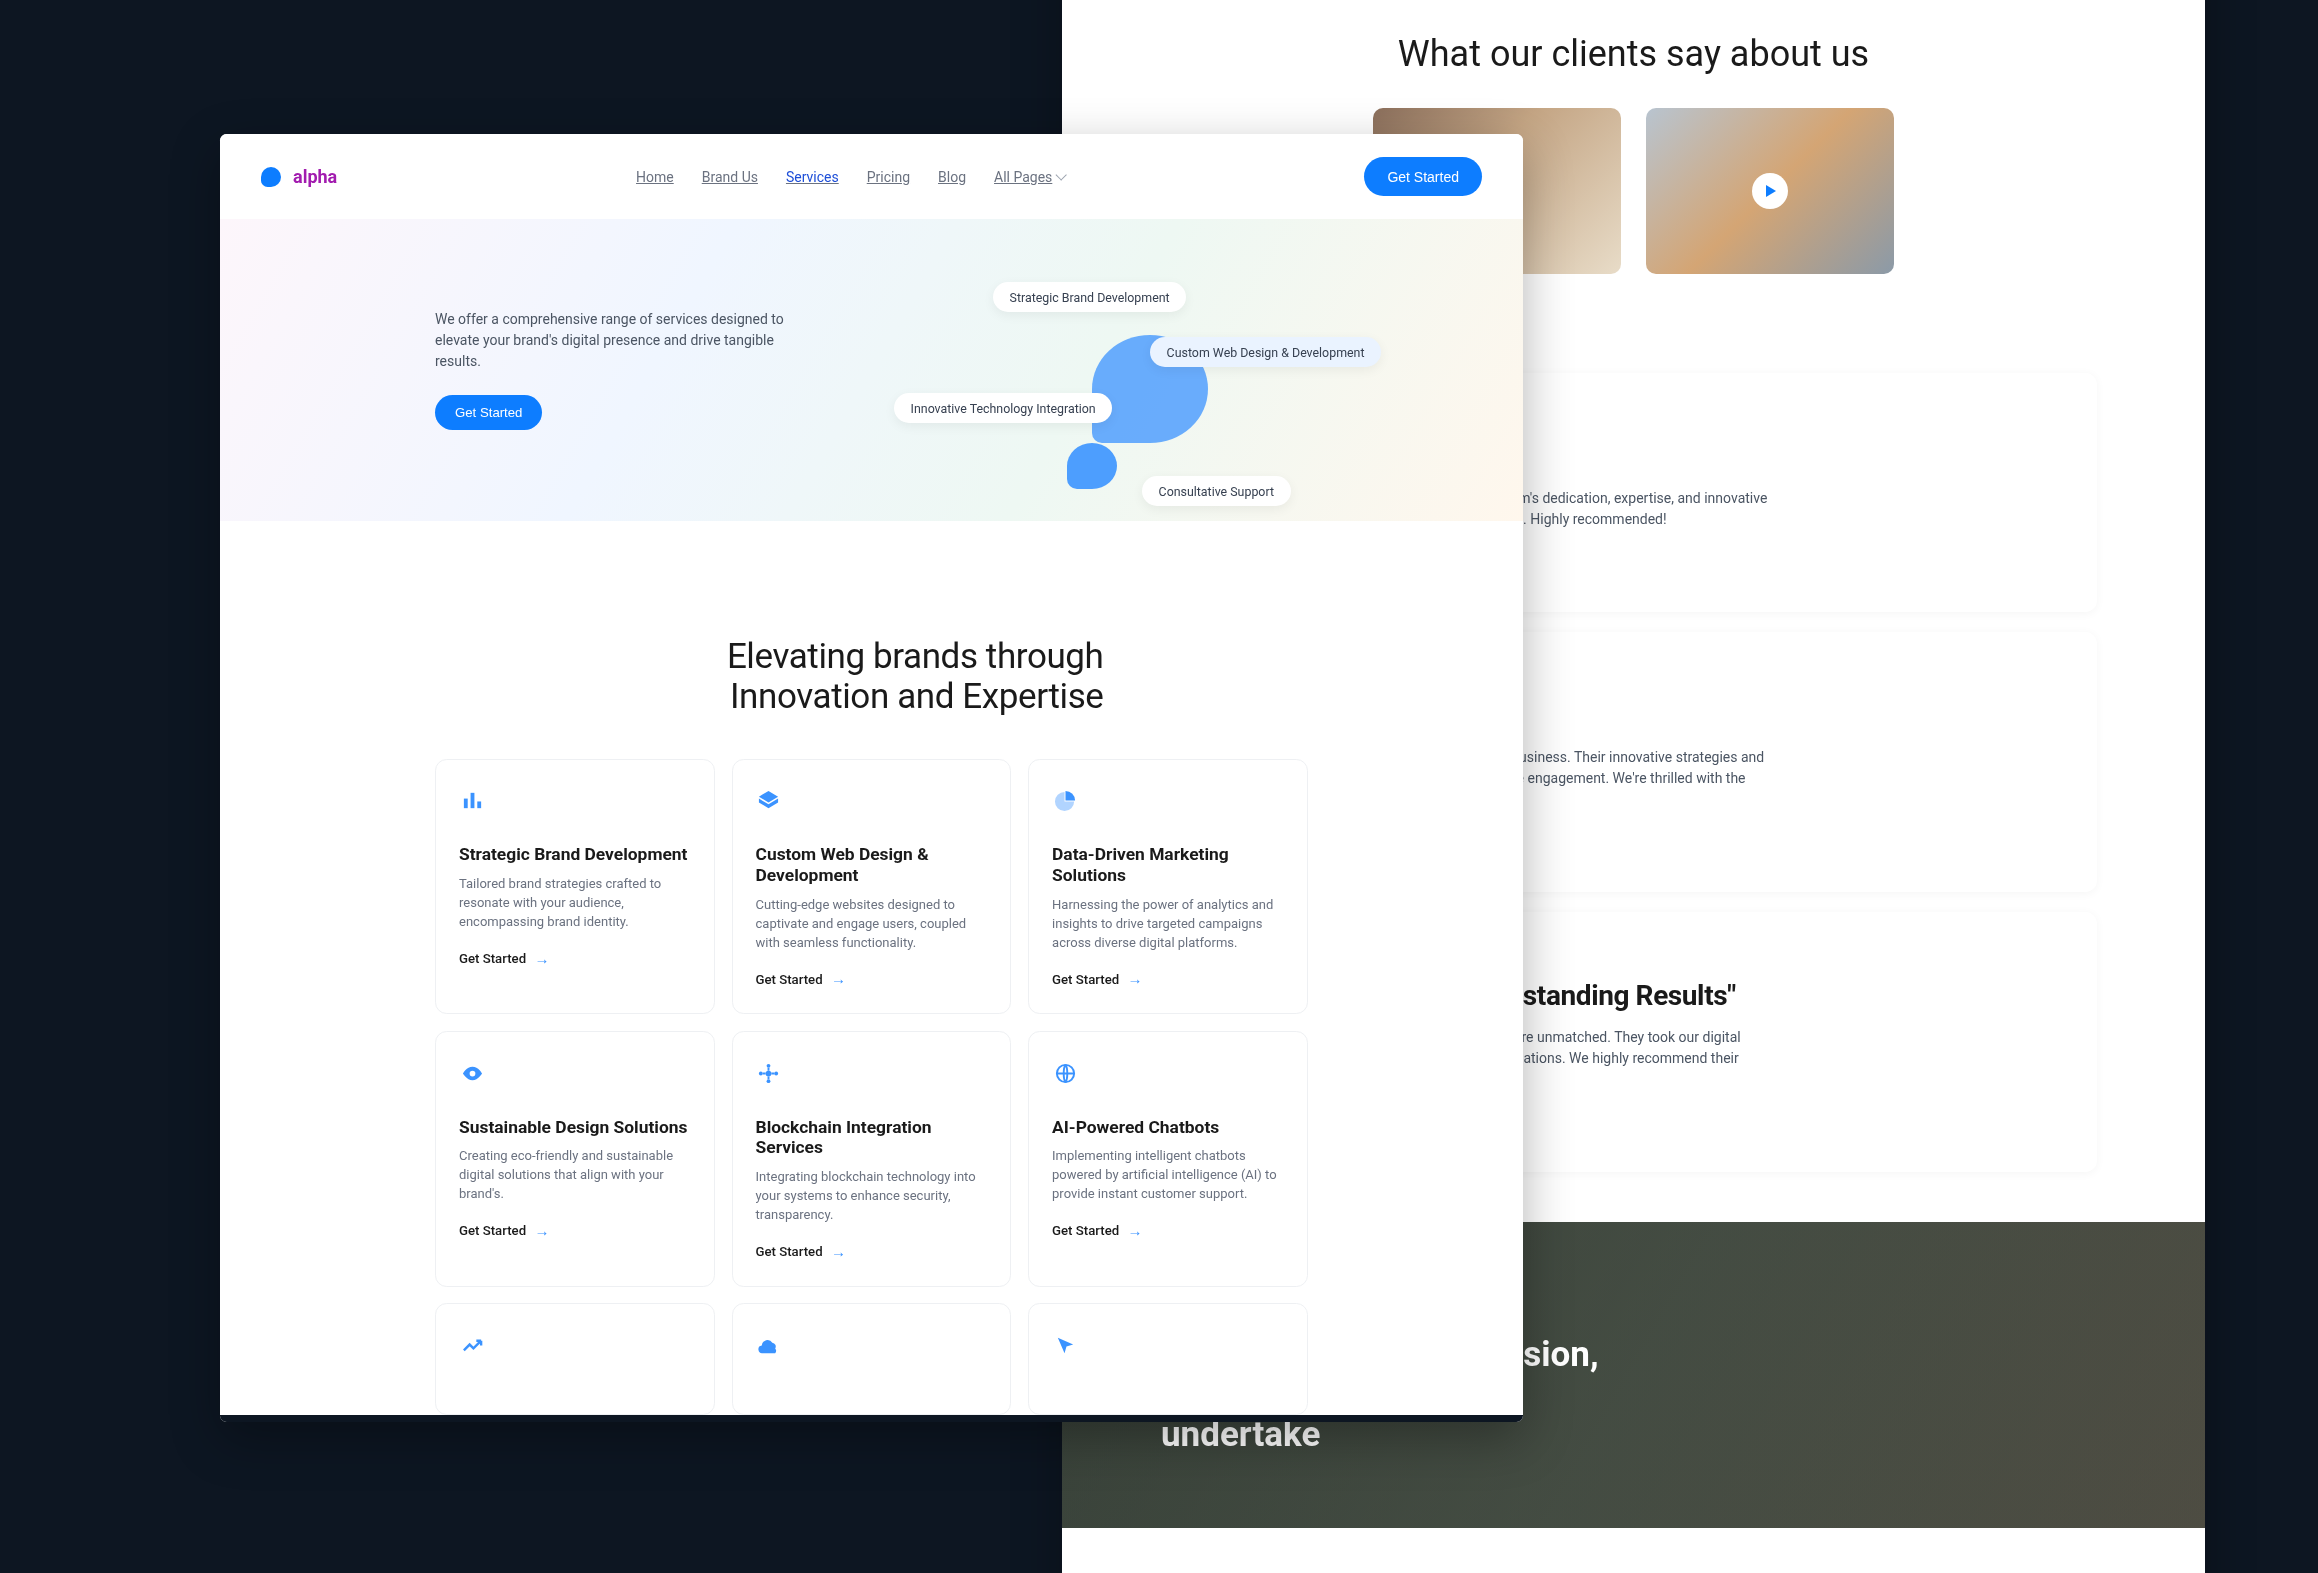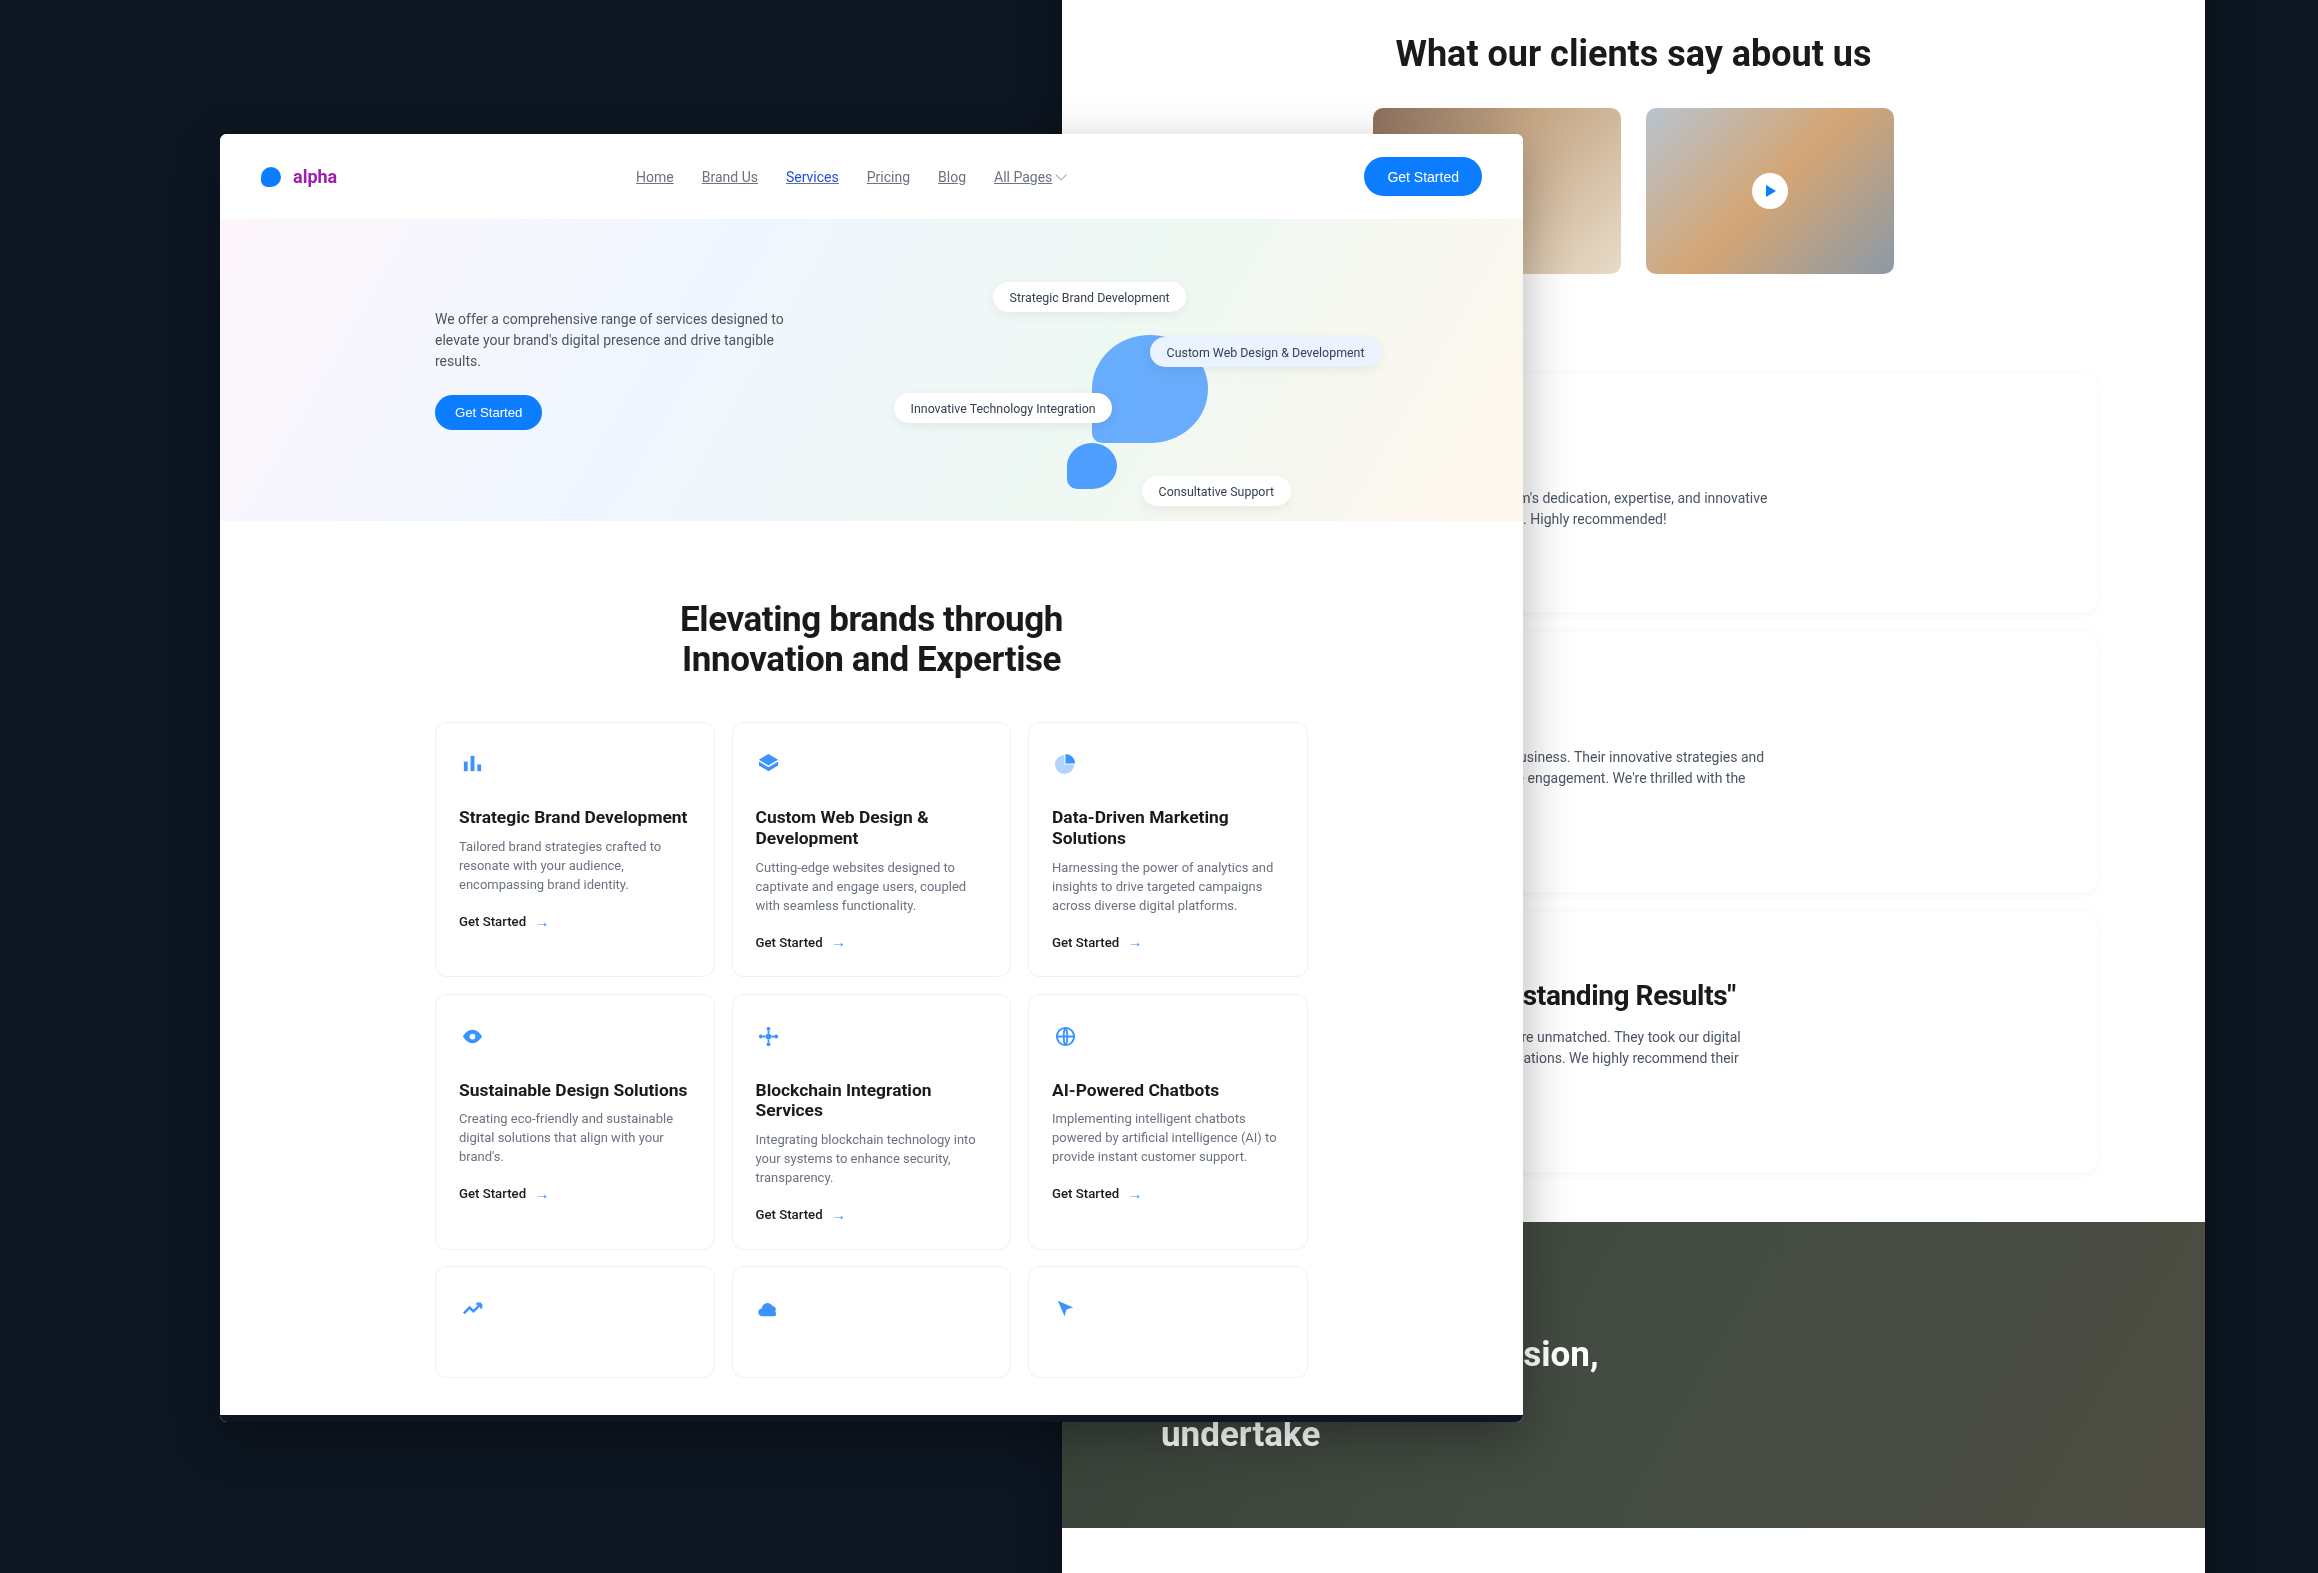--- a/index.html
+++ b/index.html
@@ -28,32 +28,32 @@
 .bubbles{position:absolute;right:124px;top:58px;width:580px;height:257px;}
 .blob{position:absolute;background:#3b93ff;border-radius:50% 50% 50% 10px;}
 .blob.big{width:116px;height:108px;left:273px;top:58px;opacity:.75;}
 .blob.small{width:50px;height:46px;left:248px;top:166px;opacity:.9;}
 .pill{position:absolute;background:#fff;padding:7.5px 16.6px;border-radius:827px;font-size:12.4px;color:#374151;box-shadow:0 3.3px 11.6px rgba(0,0,0,0.06);white-space:nowrap;}
 .pill.p1{left:174px;top:5px;}
 .pill.p2.blue{left:331px;top:60px;background:#eaf3ff;}
 .pill.p3{left:75px;top:116px;}
 .pill.p4{left:323px;top:199px;}
 
-.section-title{font-size:35px;font-weight:700;text-align:center;line-height:1.15;letter-spacing:-0.4px;max-width:464px;margin:79px auto 41px;}
+.section-title{font-size:35px;font-weight:400;text-align:right;line-height:1.15;letter-spacing:-0.4px;max-width:464px;margin:116px auto 41px;}
 .cards-grid{display:grid;grid-template-columns:repeat(3,1fr);gap:16.6px;padding:0 215px;}
 .card{background:#fff;border:0.8px solid #eef0f3;border-radius:11.6px;padding:28px 23px 25px;}
 .card-icon{width:26.5px;height:26.5px;display:flex;align-items:center;justify-content:center;color:#3b93ff;margin-bottom:30px;}
 .card h3{font-size:17.4px;font-weight:700;line-height:1.2;margin-bottom:10px;}
 .card p{font-size:13px;color:#6b7280;line-height:1.45;margin-bottom:18px;}
 .card-link{font-size:13.2px;color:#1a1a1a;font-weight:500;display:flex;align-items:center;gap:8.3px;cursor:pointer;}
 .arrow{color:#3b93ff;font-size:15px;}
 
 
 .right-inner{padding:99px 108px 0;}
-.testi-title{font-size:36px;font-weight:700;text-align:center;margin-bottom:33px;}
+.testi-title{font-size:36px;font-weight:400;text-align:center;margin-bottom:33px;}
 .video-row{display:flex;gap:25px;justify-content:center;margin-bottom:99px;}
 .video-thumb{position:relative;width:248px;height:166px;border-radius:10px;overflow:hidden;background:#d6dae0;}
 .video-thumb.a{background:linear-gradient(135deg,#8b6f5c 0%,#c4a584 40%,#e8dcc8 100%);}
 .video-thumb.b{background:linear-gradient(135deg,#b8c4d0 0%,#d4a574 50%,#8b9aa8 100%);}
 .play{position:absolute;top:50%;left:50%;transform:translate(-50%,-50%);width:36px;height:36px;background:#fff;border-radius:50%;display:flex;align-items:center;justify-content:center;}
 .play::after{content:'';width:0;height:0;border-left:10px solid #0d7dff;border-top:6.6px solid transparent;border-bottom:6.6px solid transparent;margin-left:2.5px;}
 
 .review{background:#fff;border-radius:11.6px;padding:35px 40px 31px;margin-bottom:20px;box-shadow:0 1.7px 10px rgba(0,0,0,0.04);}
 .stars{color:#f5b301;font-size:16.6px;letter-spacing:2.5px;margin-bottom:13.2px;}
 .review h3{font-size:28px;font-weight:700;margin-bottom:15px;letter-spacing:-0.4px;}

